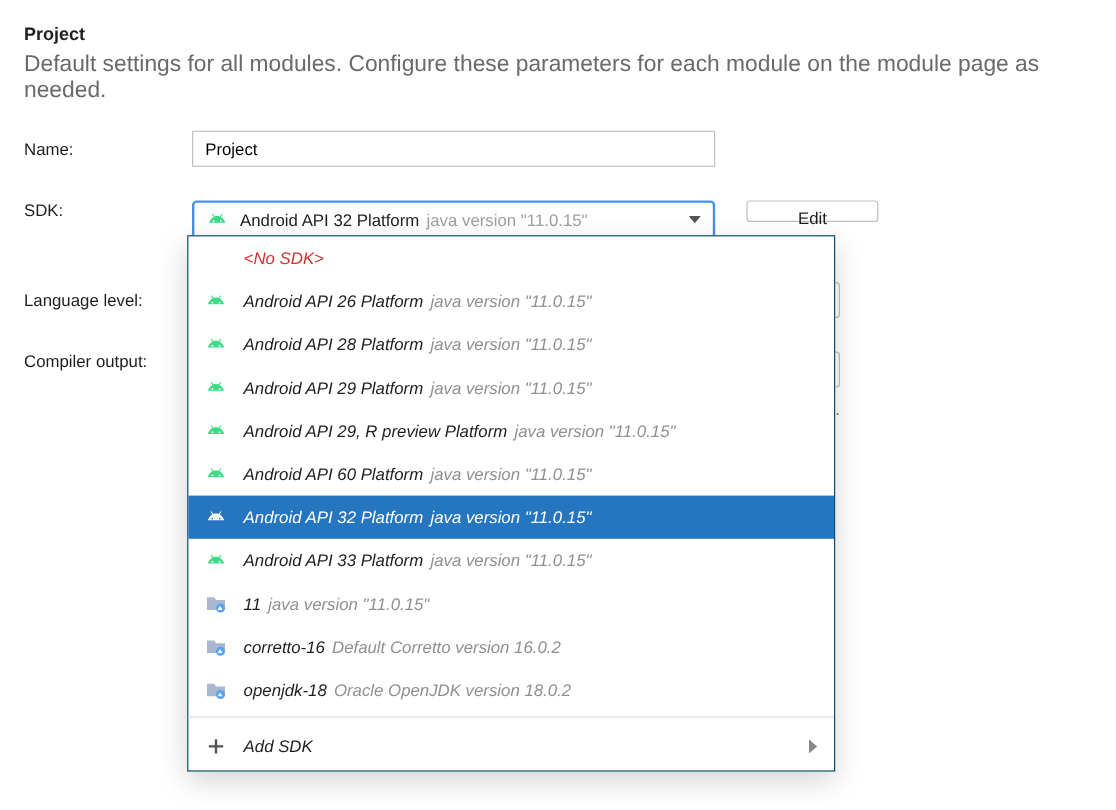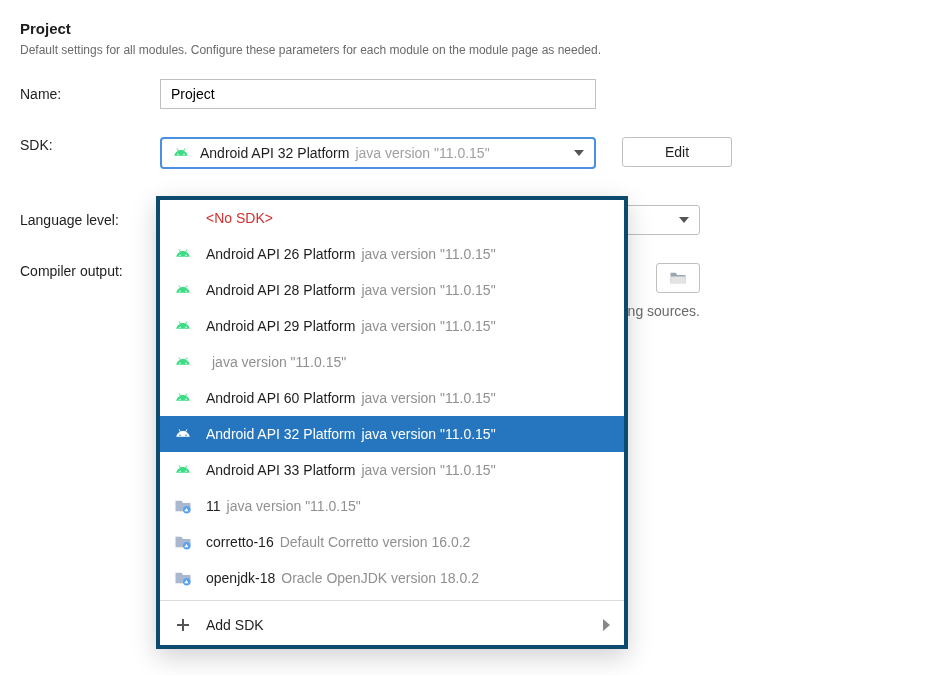--- a/index.html
+++ b/index.html
@@ -25,21 +25,21 @@
   }
 
   .heading {
     font-size: 15px;
     font-weight: 700;
     margin-bottom: 6px;
   }
   .subtext {
     color: #6a6a6a;
     margin-bottom: 22px;
-    font-size: 12px;
+    font-size: 19px;
   }
 
   .field-row {
     display: flex;
     align-items: center;
     margin-bottom: 28px;
   }
   .field-label {
     width: 140px;
     font-size: 14px;
@@ -68,21 +68,21 @@
     overflow: hidden;
     white-space: nowrap;
   }
   .combo .ic { margin-right: 10px; flex-shrink: 0; }
   .combo .main { color: var(--text); }
   .combo .sub  { color: #a0a0a0; margin-left: 6px; }
   .combo .chev { position: absolute; right: 10px; top: 50%; transform: translateY(-50%); }
 
   .edit-btn {
     margin-left: 26px;
-    height: 30px;
+    height: 18px;
     width: 110px;
     border: 1px solid var(--border);
     background: #fff;
     border-radius: 3px;
     font-size: 14px;
     text-align: center;
     line-height: 28px;
   }
 
   
@@ -122,25 +122,26 @@
     margin-top: 10px;
     font-size: 14px;
     text-align: right;
   }
 
   
   .popup {
     position: absolute;
     left: 156px;
     top: 196px;
-    width: 472px;
-    background: #fff;
-    border: 4px solid #0c4a6e;
+    width: 540px;
+    background: #fff;
+    border: 1px solid #0c4a6e;
     box-shadow: 0 8px 24px rgba(0,0,0,0.18);
     z-index: 50;
+    font-style: italic;
   }
   .item {
     display: flex;
     align-items: center;
     height: 36px;
     padding: 0 16px 0 14px;
     font-size: 14px;
     white-space: nowrap;
   }
   .item .ic { width: 18px; margin-right: 14px; flex-shrink: 0; display:flex; justify-content:center; }
@@ -257,20 +258,21 @@
         <span class="sub">java version "11.0.15"</span>
       </div>
       <div class="item">
         <span class="ic">
           <svg width="18" height="12" viewBox="0 0 24 14">
             <path fill="#3ddc84" d="M18 1l-2 3c2.5 1.3 4.3 3.7 5 6.5H3c.7-2.8 2.5-5.2 5-6.5L6 1l1-.5 2 3c1-.3 2-.5 3-.5s2 .2 3 .5l2-3 1 .5z"></path>
             <circle cx="8" cy="8.5" r="1" fill="#ffffff"></circle>
             <circle cx="16" cy="8.5" r="1" fill="#ffffff"></circle>
           </svg>
         </span>
+        <span class="main">Android API 29, R preview Platform</span>
         <span class="sub">java version "11.0.15"</span>
       </div>
       <div class="item">
         <span class="ic">
           <svg width="18" height="12" viewBox="0 0 24 14">
             <path fill="#3ddc84" d="M18 1l-2 3c2.5 1.3 4.3 3.7 5 6.5H3c.7-2.8 2.5-5.2 5-6.5L6 1l1-.5 2 3c1-.3 2-.5 3-.5s2 .2 3 .5l2-3 1 .5z"></path>
             <circle cx="8" cy="8.5" r="1" fill="#ffffff"></circle>
             <circle cx="16" cy="8.5" r="1" fill="#ffffff"></circle>
           </svg>
         </span>

